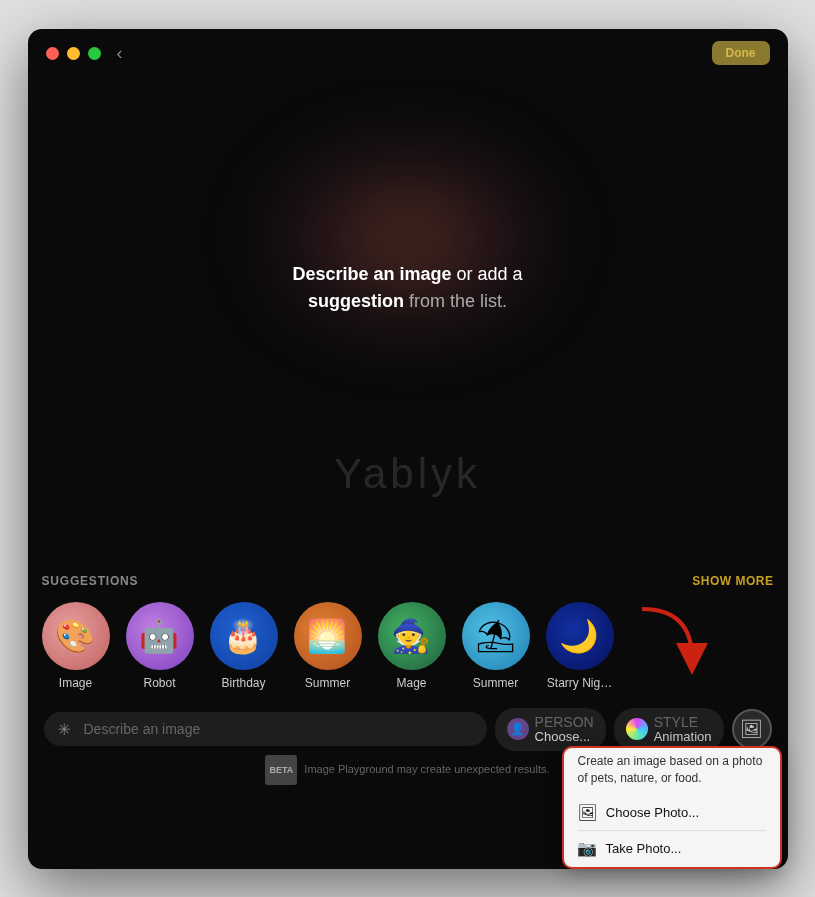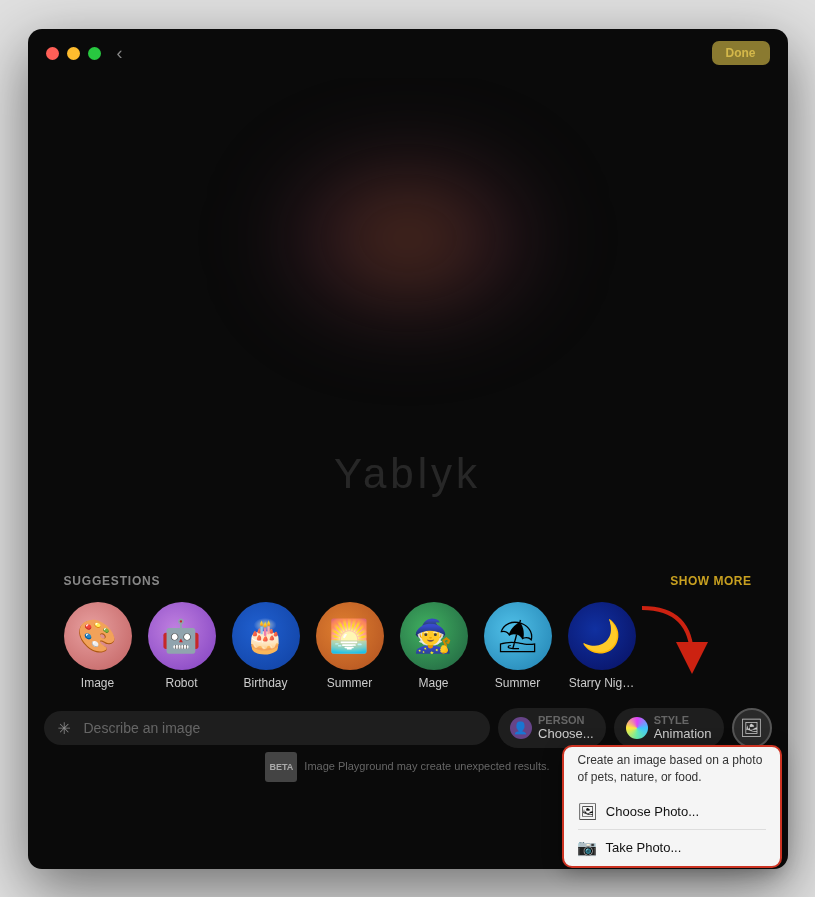--- a/index.html
+++ b/index.html
@@ -110,21 +110,21 @@
       bottom: 60px;
       color: rgba(255,255,255,0.12);
       font-size: 42px;
       font-weight: 300;
       letter-spacing: 4px;
       z-index: 1;
     }
 
     
     .suggestions-section {
-      padding: 16px 36px 10px;
+      padding: 16px 14px 10px;
     }
     .suggestions-header {
       display: flex;
       justify-content: space-between;
       align-items: center;
       margin-bottom: 14px;
     }
     .suggestions-label {
       color: #888;
       font-size: 12px;
@@ -211,22 +211,22 @@
       display: flex;
       align-items: center;
       gap: 6px;
       background: #1e1e1e;
       border-radius: 20px;
       padding: 7px 12px;
       cursor: pointer;
     }
     .pill-label-small {
       color: #666;
-      font-size: 11px;
-      font-weight: 700;
+      font-size: 14px;
+      font-weight: 400;
       line-height: 1;
     }
     .pill-label-main {
       color: #ccc;
       font-size: 13px;
       font-weight: 500;
     }
     .person-avatar {
       width: 22px;
       height: 22px;
@@ -345,20 +345,26 @@
       <div class="traffic-light tl-red"></div>
       <div class="traffic-light tl-yellow"></div>
       <div class="traffic-light tl-green"></div>
     </div>
     <div class="back-btn">‹</div>
     <button class="done-btn">Done</button>
   </div>
 
   <div class="main-area">
     <div class="glow-blob"></div>
+    <div class="prompt-text">
+      <span class="highlight">Describe an image</span>
+      <span> or add a </span><br>
+      <span class="highlight">suggestion</span>
+      <span class="muted"> from the list.</span>
+    </div>
     <div class="watermark">Yablyk</div>
   </div>
 
   <div class="suggestions-section">
     <div class="suggestions-header">
       <span class="suggestions-label">SUGGESTIONS</span>
       <button class="show-more-btn">SHOW MORE</button>
     </div>
     <div class="suggestions-list">
       <div class="suggestion-item">

